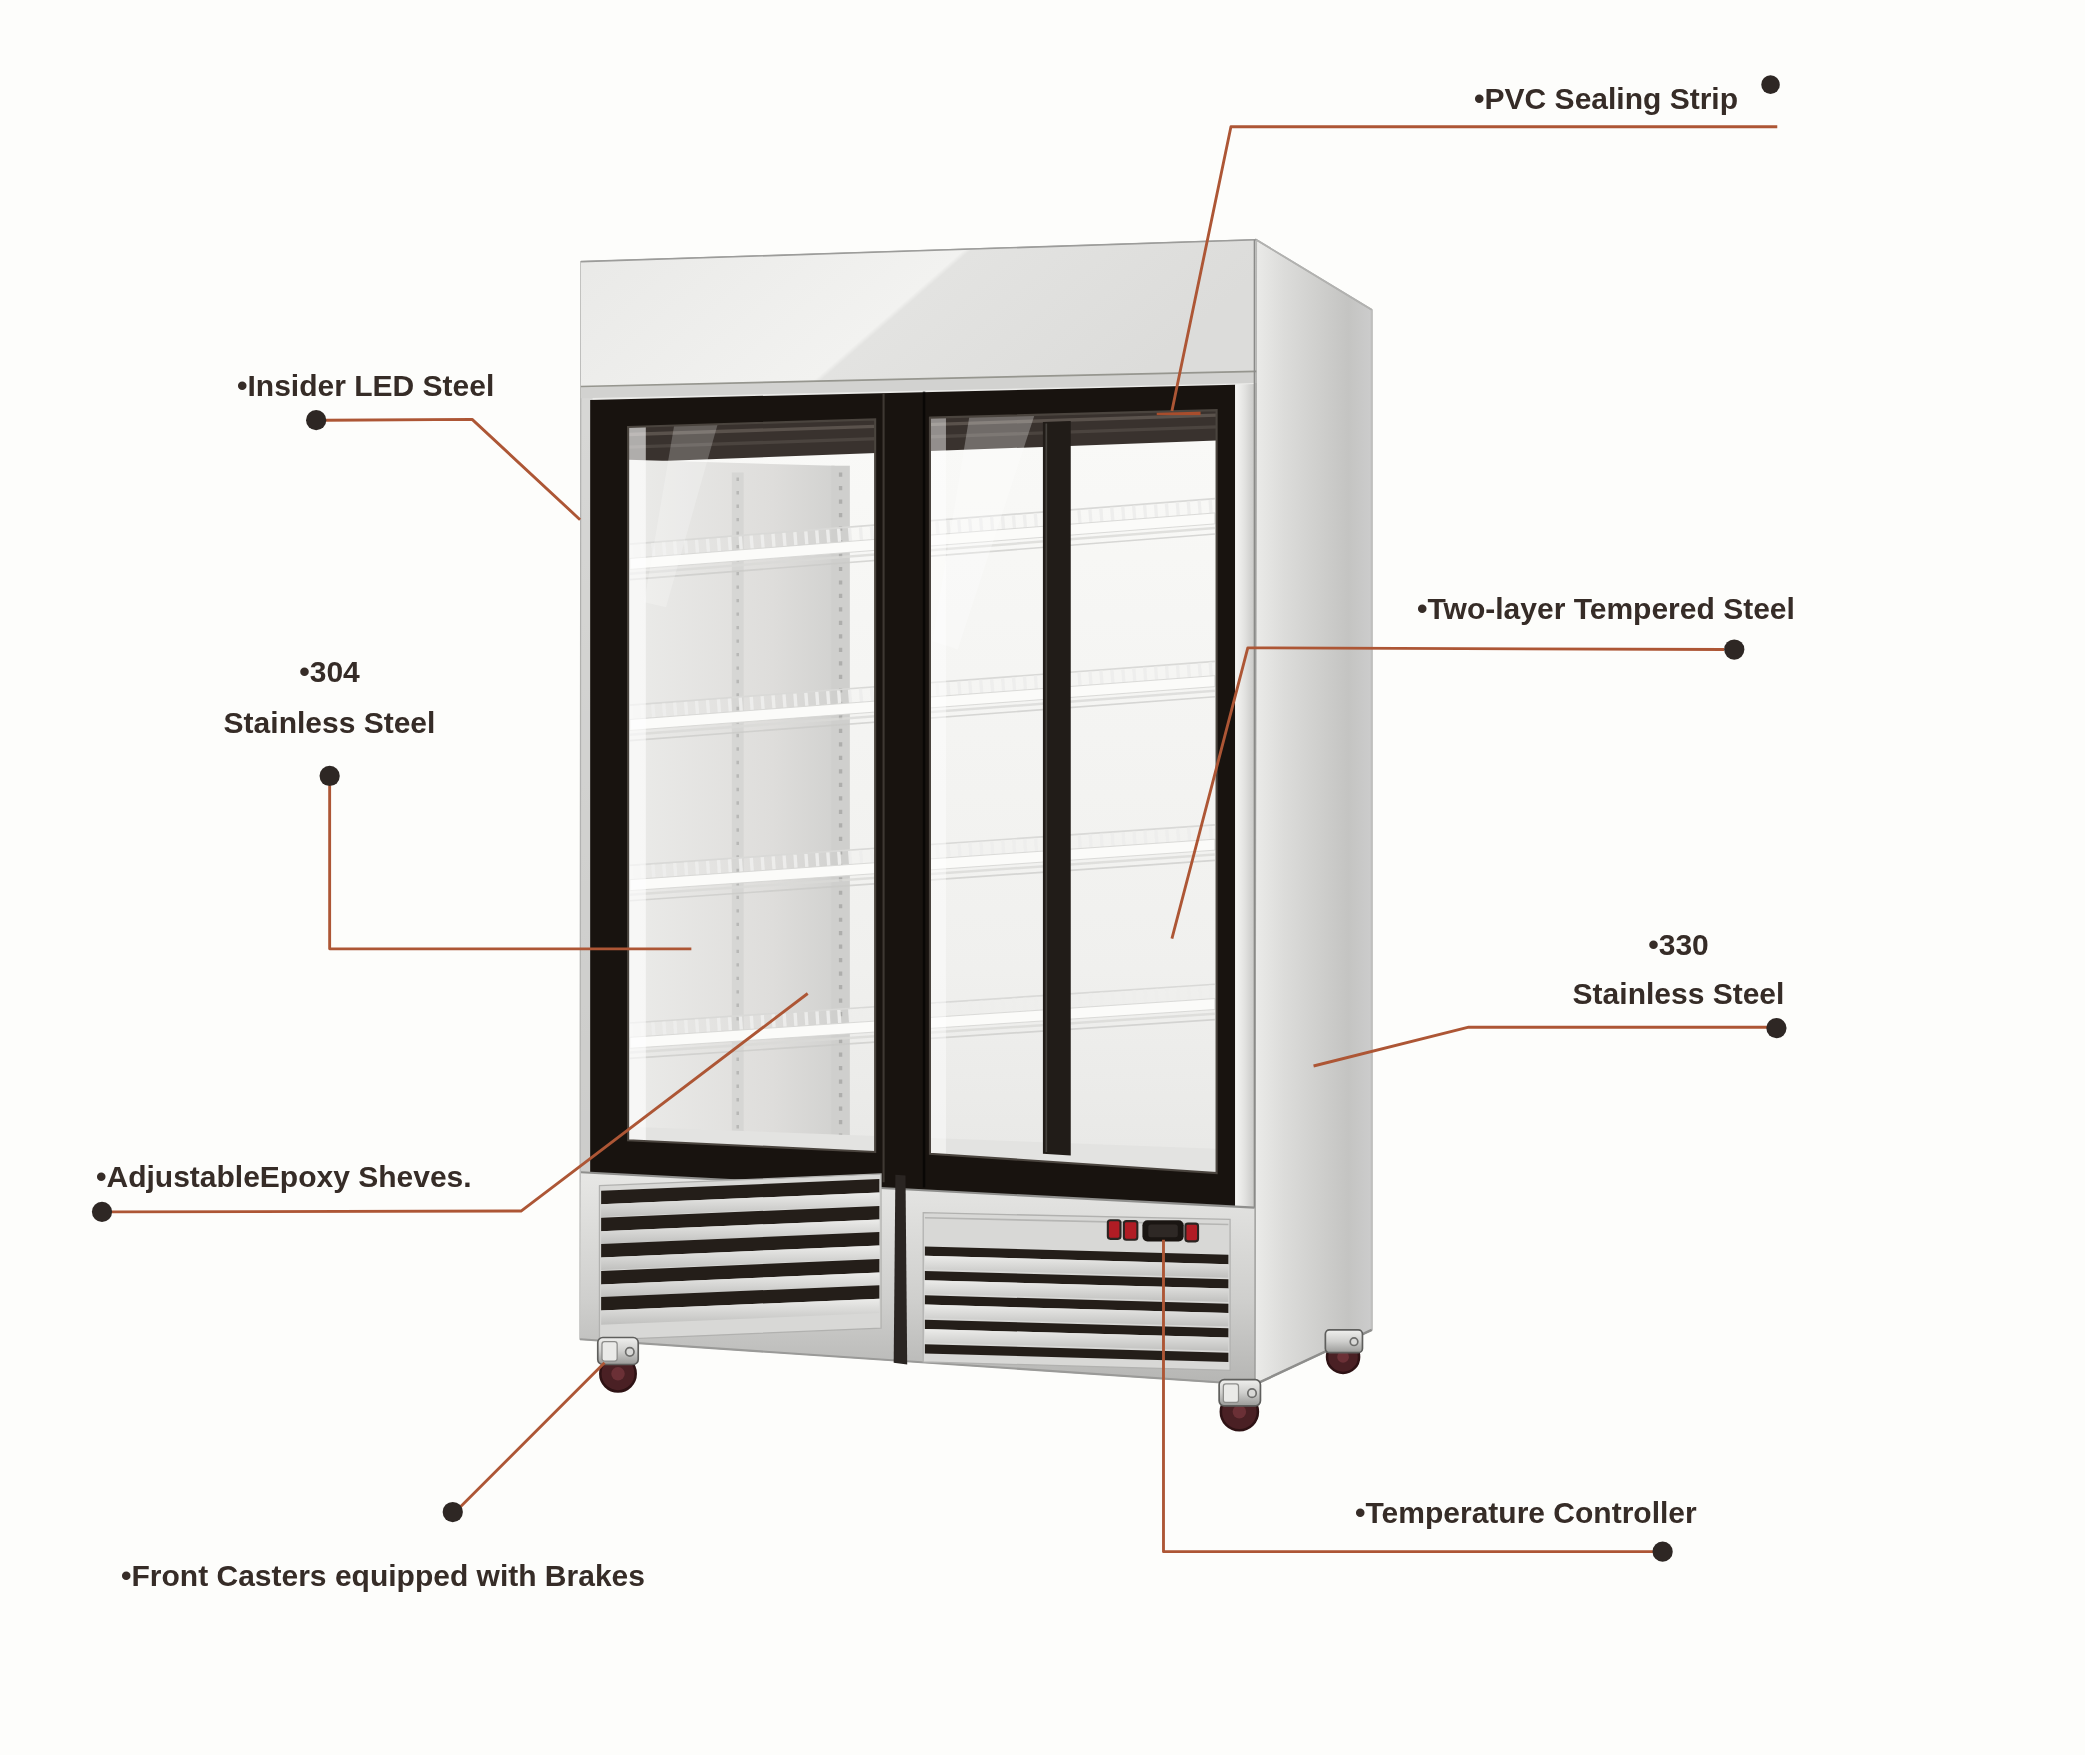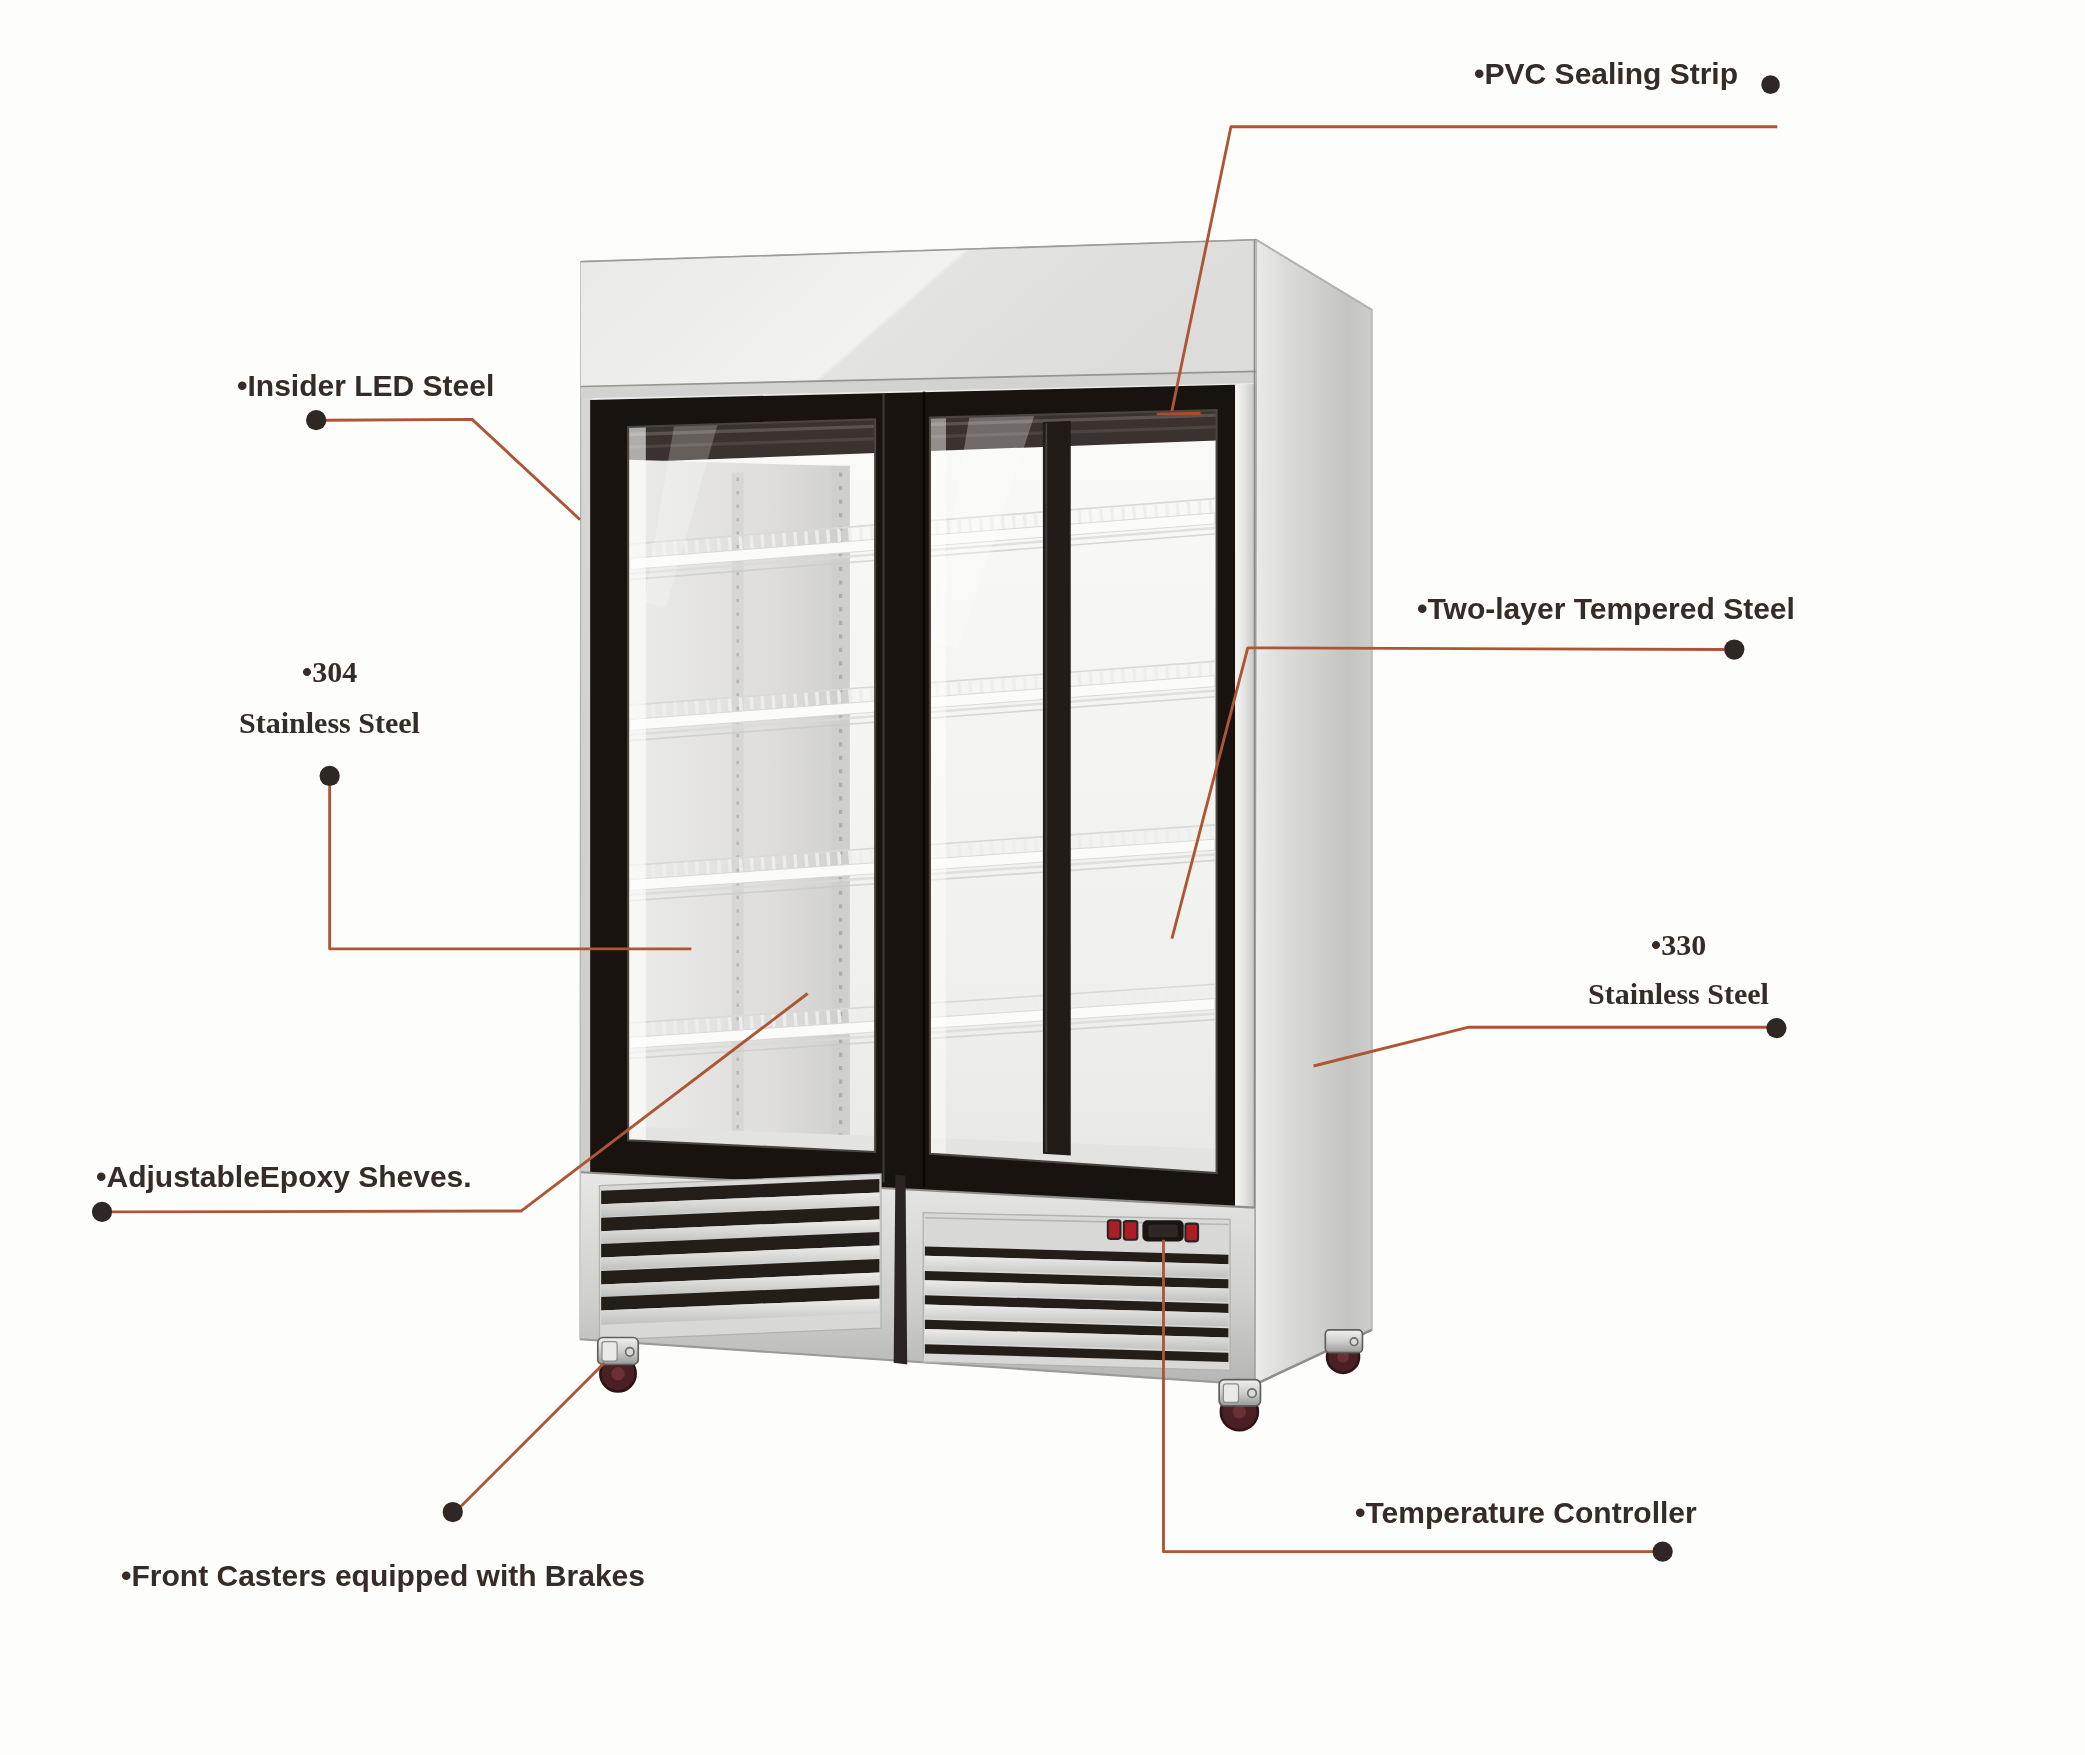--- a/index.html
+++ b/index.html
@@ -17,22 +17,22 @@
     font-family:"Liberation Sans",sans-serif;
   }
   .stage svg{position:absolute;left:0;top:0;}
   .label{
     position:absolute;
     font:700 30px/39px "Liberation Sans",sans-serif;
     color:var(--text);
     white-space:nowrap;
   }
   .label.two-line{white-space:normal;text-align:center;}
-  .label.two-line span{display:block;font-family:Liberation Serif, serif;}
-  #lbl-pvc{right:347px;top:54px;}
+  .label.two-line span{display:block;}
+  #lbl-pvc{right:347px;top:79px;}
   #lbl-insider{left:237px;top:366px;}
   #lbl-304{left:203px;top:646px;width:253px;line-height:51px;}
   #lbl-twolayer{left:1417px;top:589px;}
   #lbl-430{left:1552px;top:920px;width:253px;line-height:49px;}
   #lbl-adjustable{left:96px;top:1157px;}
   #lbl-casters{left:121px;top:1556px;}
   #lbl-temp{left:1355px;top:1493px;}
   .leader{fill:none;stroke:var(--accent);stroke-width:3.4;stroke-linejoin:round;}
   .ldot{fill:var(--dot);}
 </style>

